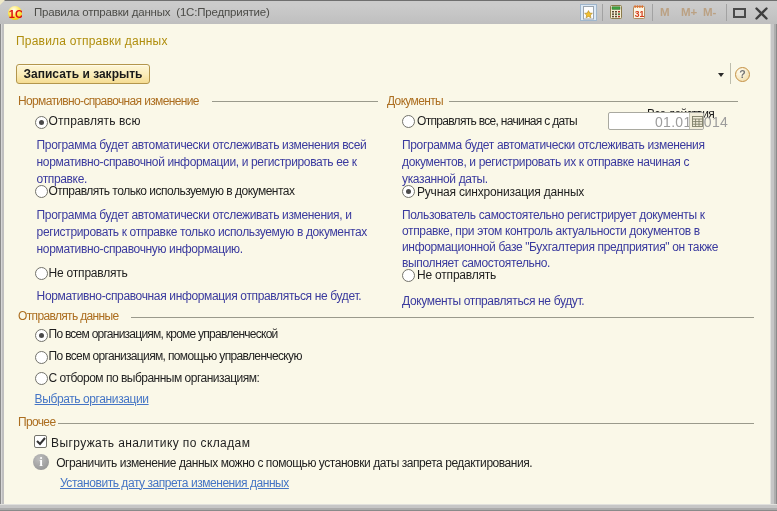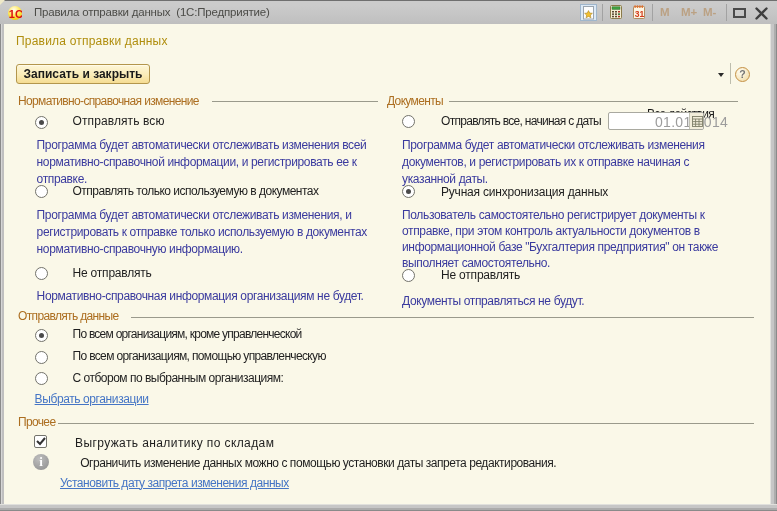--- a/index.html
+++ b/index.html
@@ -44,21 +44,21 @@
   border:1px solid #C49044; background:radial-gradient(circle at 35% 30%,#FFFDF2,#F0D9A0);
   font-size:10.5px; font-weight:bold; color:#757575; text-align:center; line-height:13.5px; }
 
 .glabel { position:absolute; font-size:12px; letter-spacing:-0.65px; color:#AC6E20; }
 .gline  { position:absolute; height:1px; background:#9A9A8C; }
 
 .radio { position:absolute; width:13px; height:13px; border-radius:50%;
   background:#FFFFFF; border:1px solid #73736B; }
 .radio.sel::after { content:""; position:absolute; left:3px; top:3px; width:5px; height:5px;
   border-radius:50%; background:#4A4A4A; }
-.rlabel { position:absolute; font-size:12px; letter-spacing:-0.2px; color:#1E1E1E;margin-left:24px; }
+.rlabel { position:absolute; font-size:12px; letter-spacing:-0.2px; color:#1E1E1E; }
 .desc { position:absolute; font-size:12px; letter-spacing:-0.35px; color:#3A3A9E; line-height:17px; }
 .link { position:absolute; font-size:12px; letter-spacing:-0.2px; color:#4575C5; text-decoration:underline; }
 
 #date-box { left:608px; top:112px; width:96px; height:18px; border:1px solid #A9A9A0; border-radius:2px; background:#FFFFFF; }
 #date-text { left:610px; top:114px; font-size:14px; letter-spacing:0.3px; color:#9C9C9C;margin-left:45px; }
 #date-btn { left:689px; top:113px; width:14px; height:16px; background:#F2EDDA; border-left:1px solid #C2C2B4; border-radius:0 2px 2px 0; }
 
 #cb { left:34px; top:435px; width:13px; height:13px; background:#fff; border:1px solid #73736B; border-radius:2px; }
 
 #info-icon { left:33px; top:454px; width:16px; height:16px; border-radius:50%;
@@ -140,21 +140,21 @@
 <div class="gline" style="left:449px;top:101px;width:289px"></div>
 
 <div class="radio sel" style="left:34.5px;top:115.7px"></div>
 <div class="rlabel" style="left:48.5px;top:114px;letter-spacing:0.1px">Отправлять всю</div>
 <div class="desc" style="left:36.6px;top:136.5px">Программа будет автоматически отслеживать изменения всей<br>нормативно-справочной информации, и регистрировать ее к<br>отправке.</div>
 <div class="radio" style="left:34.5px;top:185px"></div>
 <div class="rlabel" style="left:48.5px;top:183.8px;letter-spacing:-0.5px">Отправлять только используемую в документах</div>
 <div class="desc" style="left:36.6px;top:206.5px">Программа будет автоматически отслеживать изменения, и<br>регистрировать к отправке только используемую в документах<br>нормативно-справочную информацию.</div>
 <div class="radio" style="left:34.5px;top:266.8px"></div>
 <div class="rlabel" style="left:48.5px;top:266px">Не отправлять</div>
-<div class="desc" style="left:36.6px;top:288px">Нормативно-справочная информация организациям не будет.</div>
+<div class="desc" style="left:36.6px;top:288px">Нормативно-справочная информация отправляться не будет.</div>
 
 <div class="radio" style="left:401.8px;top:115.4px"></div>
 <div class="rlabel" style="left:417px;top:114px;letter-spacing:-0.7px">Отправлять все, начиная с даты</div>
 <div id="date-box" class="abs"></div>
 <div id="date-text" class="abs">01.01.2014</div>
 <div id="date-btn" class="abs"></div>
 <svg class="abs" style="left:691.5px;top:115.5px" width="11" height="11" viewBox="0 0 11 11">
   <g stroke="#7E7E68" stroke-width="0.9" fill="none">
     <rect x="0.5" y="0.5" width="10" height="10"></rect>
     <line x1="0.5" y1="3" x2="10.5" y2="3"></line>

